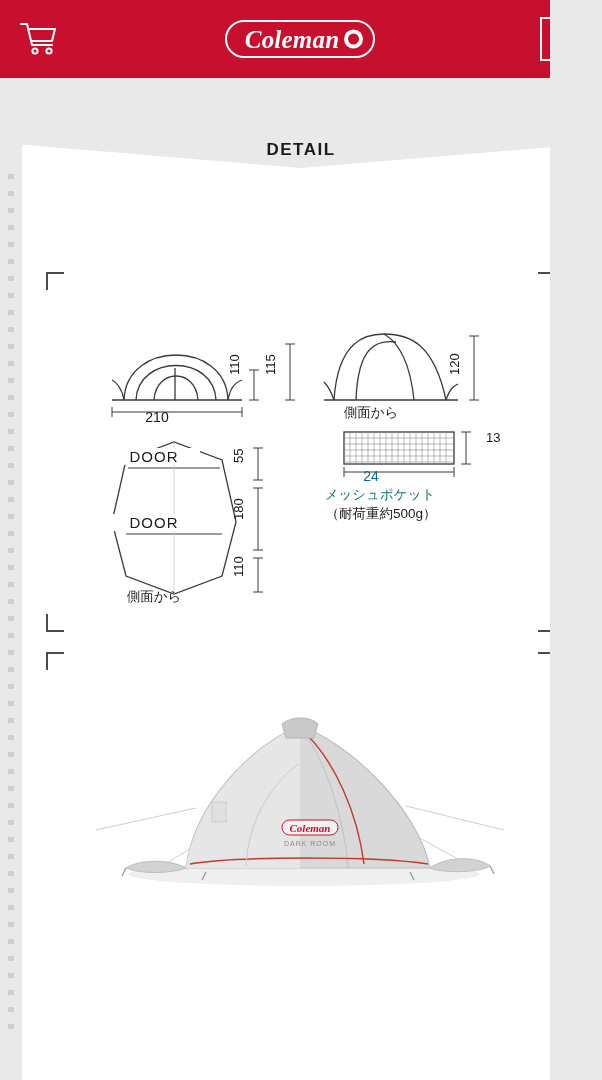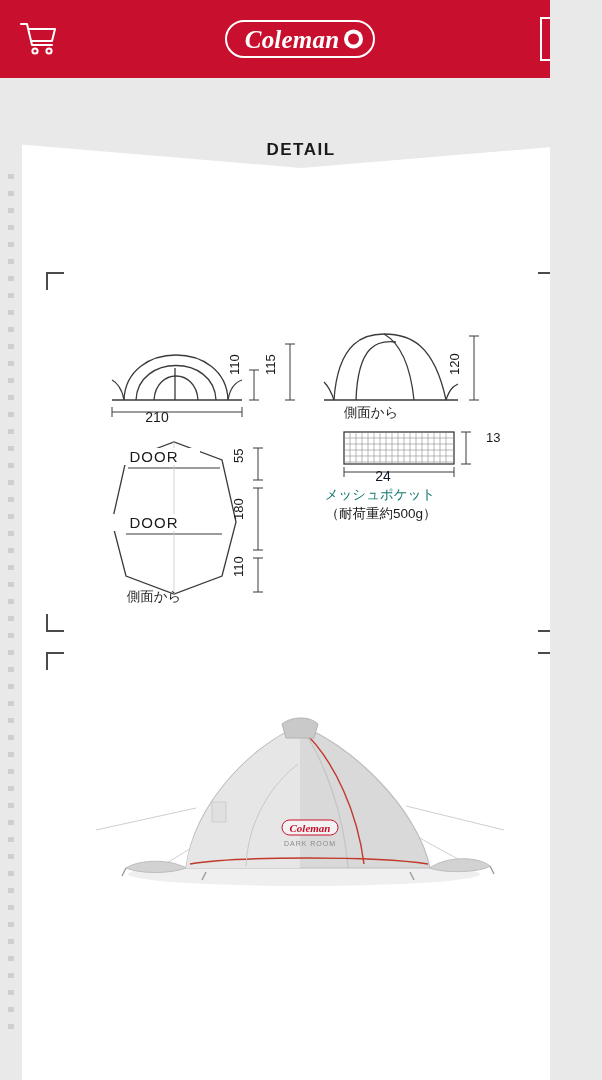--- a/index.html
+++ b/index.html
@@ -288,21 +288,21 @@
         <div style="position:absolute; left:0; top:0; width:470px; height:340px; pointer-events:none;">
 
           <div class="dim-label" style="position:absolute; left:46px; top:137px; width:130px; text-align:center; font-size:14px; color:#1a1a1a;">210</div>
           <div class="dim-label" style="position:absolute; left:20px; top:174px; width:182px; text-align:center; font-size:13.5px; color:#1a1a1a;">ドア面から</div>
           <div class="dim-label" style="position:absolute; left:181px; top:103px; font-size:13px; color:#1a1a1a; transform:rotate(-90deg); transform-origin:left top;">110</div>
           <div class="dim-label" style="position:absolute; left:217px; top:103px; font-size:13px; color:#1a1a1a; transform:rotate(-90deg); transform-origin:left top;">115</div>
 
           <div class="dim-label" style="position:absolute; left:258px; top:132px; width:134px; text-align:center; font-size:13.5px; color:#1a1a1a;">側面から</div>
           <div class="dim-label" style="position:absolute; left:401px; top:103px; font-size:13px; color:#1a1a1a; transform:rotate(-90deg); transform-origin:left top;">120</div>
 
-          <div class="dim-label" style="position:absolute; left:282px; top:196px; width:110px; text-align:center; font-size:14px; color:#0f172a;">24</div>
+          <div class="dim-label" style="position:absolute; left:270px; top:196px; width:110px; text-align:center; font-size:14px; color:#0369a1;">24</div>
           <div class="dim-label" style="position:absolute; left:408px; top:158px; font-size:13px; color:#1a1a1a;margin-left:32px;">13</div>
           <div class="dim-label" style="position:absolute; left:268px; top:214px; width:132px; text-align:center; font-size:13.5px; color:#0f766e;">メッシュポケット</div>
           <div class="dim-label" style="position:absolute; left:262px; top:233px; width:146px; text-align:center; font-size:13.5px; color:#1a1a1a;">（耐荷重約500g）</div>
 
           <div class="dim-label" style="position:absolute; left:62px; top:176px; width:92px; text-align:center; font-size:15px; letter-spacing:1px; background:#ffffff; color:#1a1a1a;">DOOR</div>
           <div class="dim-label" style="position:absolute; left:60px; top:242px; width:96px; text-align:center; font-size:15px; letter-spacing:1px; background:#ffffff; color:#1a1a1a;">DOOR</div>
           <div class="dim-label" style="position:absolute; left:46px; top:316px; width:124px; text-align:center; font-size:13.5px; color:#1a1a1a;">側面から</div>
           <div class="dim-label" style="position:absolute; left:185px; top:191px; font-size:13px; color:#1a1a1a; transform:rotate(-90deg); transform-origin:left top;">55</div>
           <div class="dim-label" style="position:absolute; left:185px; top:248px; font-size:13px; color:#1a1a1a; transform:rotate(-90deg); transform-origin:left top;">180</div>
           <div class="dim-label" style="position:absolute; left:185px; top:305px; font-size:13px; color:#1a1a1a; transform:rotate(-90deg); transform-origin:left top;">110</div>

